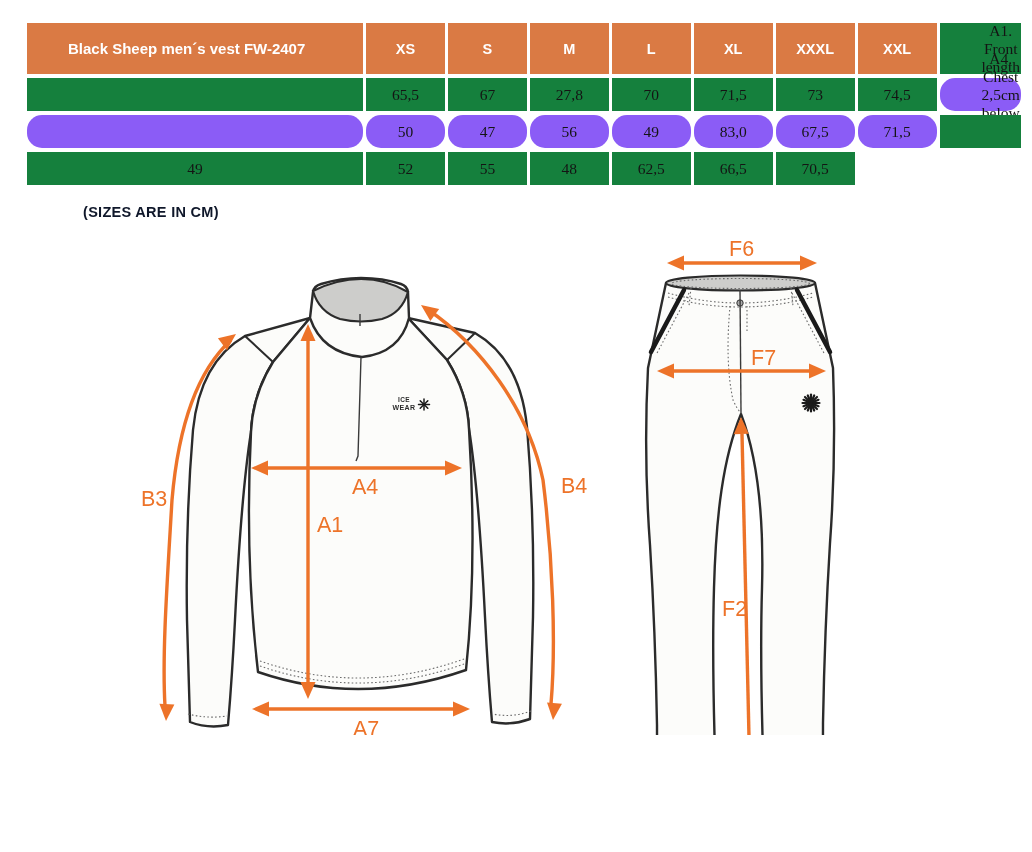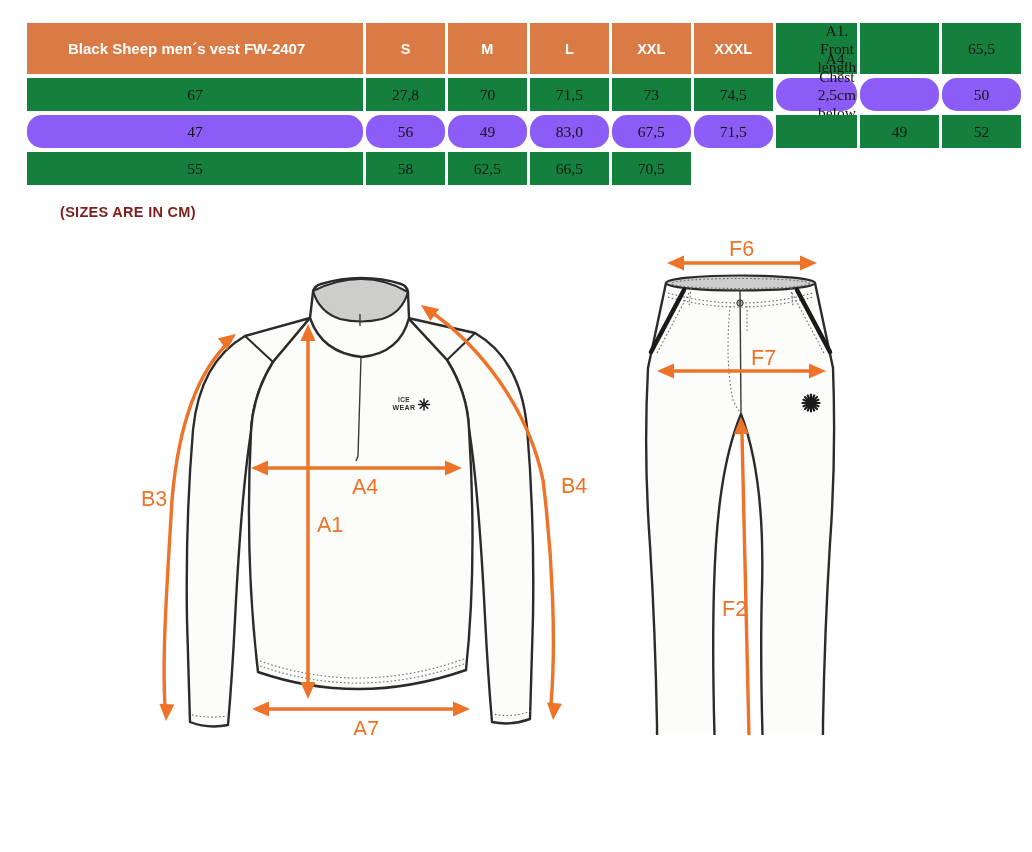--- a/index.html
+++ b/index.html
@@ -14,21 +14,21 @@
   .cell{display:flex;align-items:center;justify-content:center;
         font-family:"Liberation Serif",serif;font-size:15.5px;color:#141414;}
   .cell.head{background:#DA7A44;color:#ffffff;
              font-family:"Liberation Sans",sans-serif;font-weight:bold;font-size:14.5px;}
   .cell.name{justify-content:flex-start;padding-left:41px;box-sizing:border-box;}
   .cell.head.name{font-size:15px;}
   .cell.rA{background:#15803d;}
   .cell.rB{background:#8b5cf6;border-radius:15px;}
 
   
-  .units-note{position:absolute;left:60px;top:204px;color:#7f1d1d;
+  .units-note{position:absolute;left:83px;top:204px;color:#0f172a;
               font-size:14.5px;font-weight:600;letter-spacing:.3px;}
 
   
   .diagram-svg{position:absolute;left:0;top:240px;}
   .garment{fill:#FCFCFA;stroke:#2B2B2B;stroke-width:2.4;stroke-linejoin:round;stroke-linecap:round;}
   .seam{fill:none;stroke:#2B2B2B;stroke-width:2;stroke-linecap:round;}
   .stitch{fill:none;stroke:#6b6b6b;stroke-width:1.1;stroke-dasharray:1.6 2.3;}
   .zip{fill:none;stroke:#3a3a3a;stroke-width:1.4;}
   .grayfill{fill:#CDCDCB;stroke:#2B2B2B;stroke-width:2.2;}
   .pocket{stroke:#1A1A1A;stroke-width:4.5;stroke-linecap:round;}
@@ -39,25 +39,27 @@
   .snow{stroke:#1b1b1b;stroke-width:2.2;stroke-linecap:round;}
   .snow-s{stroke:#1b1b1b;stroke-width:1.5;stroke-linecap:round;}
 </style>
 </head>
 <body>
 
 <div class="page">
 
   <div class="size-table">
     <div class="cell head name">Black Sheep men´s vest FW-2407</div>
+    <div class="cell head">XS</div>
     <div class="cell head">S</div>
     <div class="cell head">M</div>
     <div class="cell head">L</div>
+    <div class="cell head">XL</div>
+    <div class="cell head">XXXL</div>
     <div class="cell head">XXL</div>
-    <div class="cell head">XXXL</div>
 
     <div class="cell rA name">A1. Front length</div>
     <div class="cell rA"></div>
     <div class="cell rA">65,5</div>
     <div class="cell rA">67</div>
     <div class="cell rA">27,8</div>
     <div class="cell rA">70</div>
     <div class="cell rA">71,5</div>
     <div class="cell rA">73</div>
     <div class="cell rA">74,5</div>
@@ -69,21 +71,21 @@
     <div class="cell rB">56</div>
     <div class="cell rB">49</div>
     <div class="cell rB">83,0</div>
     <div class="cell rB">67,5</div>
     <div class="cell rB">71,5</div>
 
     <div class="cell rA"></div>
     <div class="cell rA">49</div>
     <div class="cell rA">52</div>
     <div class="cell rA">55</div>
-    <div class="cell rA">58</div>
+    <div class="cell rA">48</div>
     <div class="cell rA">62,5</div>
     <div class="cell rA">66,5</div>
     <div class="cell rA">70,5</div>
   </div>
 
   <div class="units-note">(SIZES ARE IN CM)</div>
 
   <svg class="diagram-svg" width="1032" height="612" viewBox="0 240 1032 612" xmlns="http://www.w3.org/2000/svg">
     <defs>
       <path id="ah" d="M -17,-7.5 L 0,0 L -17,7.5 Z"></path>

